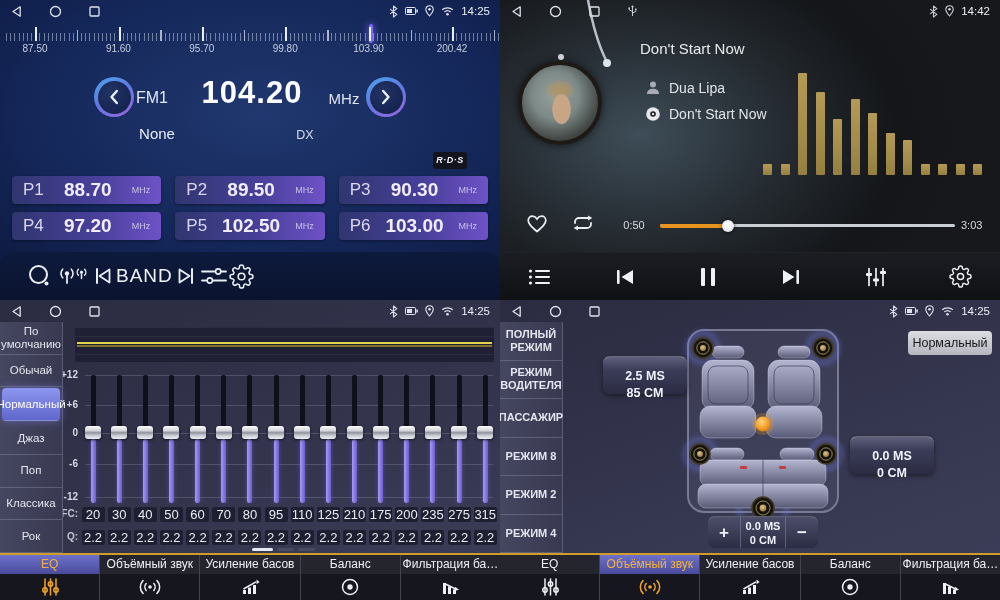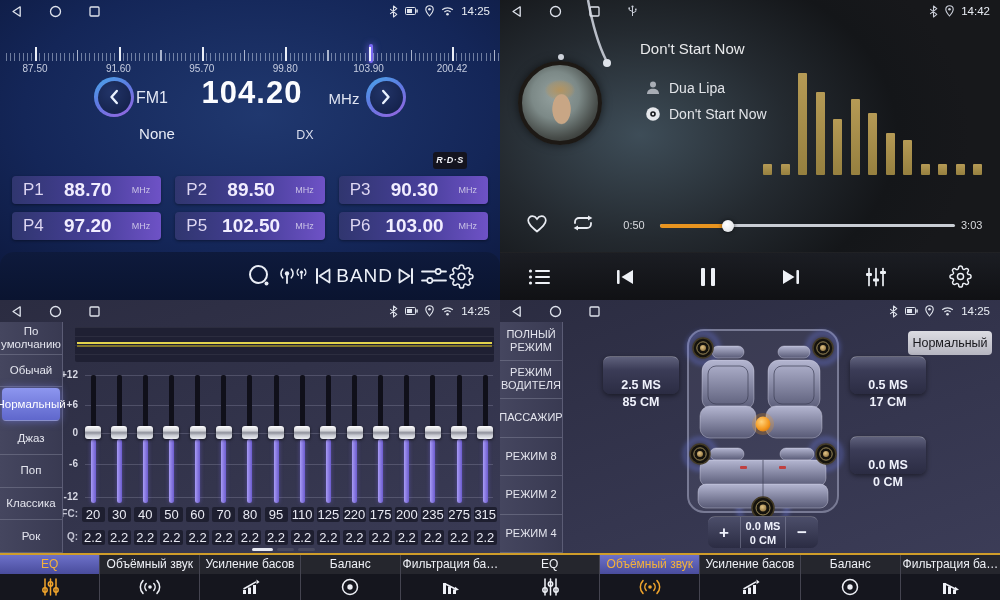--- a/index.html
+++ b/index.html
@@ -9,41 +9,41 @@
 #q-player{left:500px;top:0;background:radial-gradient(ellipse 330px 230px at 28% 45%,#3e4d58 0%,#242a30 45%,#141619 78%,#17181b 100%)}
 #q-eq{left:0;top:300px;background:linear-gradient(160deg,#2b2c41 0%,#34354d 55%,#3c3d58 100%)}
 #q-stage{left:500px;top:300px;background:linear-gradient(160deg,#2b2c41 0%,#35364f 55%,#3d3e59 100%)}
 
 .statusbar{position:absolute;top:0;left:0;right:0;height:22px;display:flex;align-items:center;padding:0 10px;z-index:30}
 .nav-ic{margin-right:26px;display:flex;align-items:center}
 .sb-right{margin-left:auto;display:flex;align-items:center;gap:7px}
 .sb-time{color:#e9edf4;font-size:11.5px}
 svg{display:block}
 
-.ruler{position:absolute;left:0;top:36px;width:395px;height:40px}
+.ruler{position:absolute;left:0;top:16px;width:395px;height:40px}
 .tick{position:absolute;bottom:15px;width:1px;background:rgba(225,234,250,.45)}
 .tick.minor{height:8px}
 .tick.medium{height:11px;width:1.5px;background:rgba(233,240,252,.7)}
 .tick.major{height:14px;width:2px;background:rgba(246,249,255,.95)}
 .ruler-label{position:absolute;top:27px;transform:translateX(-50%);font-size:10px;color:#c7cee1}
 .ruler-pointer{position:absolute;left:369px;bottom:13px;width:4px;height:19px;border-radius:2px;background:#7b6af5;box-shadow:0 0 7px #7b6af5}
 .circ-btn{position:absolute;top:77px;width:40px;height:40px;border-radius:50%;background:linear-gradient(150deg,#49a7e8 0%,#5e7ae2 45%,#9a64e0 100%);display:flex;align-items:center;justify-content:center}
 .circ-btn .inner{width:33px;height:33px;border-radius:50%;background:radial-gradient(circle at 40% 35%,#223468,#15234d 75%);display:flex;align-items:center;justify-content:center}
 .r-band{position:absolute;left:127px;top:89px;width:50px;text-align:center;font-size:16px;color:#e3e8f5}
 .r-freq{position:absolute;left:182px;top:75px;width:140px;text-align:center;font-size:31px;font-weight:bold;color:#fbfcff;letter-spacing:1px}
 .r-unit{position:absolute;left:319px;top:90px;width:50px;text-align:center;font-size:15px;color:#dfe4f2}
 .r-ps{position:absolute;left:117px;top:125px;width:80px;text-align:center;font-size:15px;color:#e8ecf7}
 .r-dx{position:absolute;left:285px;top:128px;width:40px;text-align:center;font-size:12.5px;color:#d8dded}
 .rds{position:absolute;left:433px;top:152px;width:34px;height:17px;background:#14141f;border-radius:3px;color:#f2f3f8;font-size:9px;font-style:italic;font-weight:bold;text-align:center;line-height:17px;letter-spacing:.5px}
 .presets{position:absolute;left:12px;top:176px;width:476px;display:grid;grid-template-columns:1fr 1fr 1fr;gap:8px 14px}
 .preset{height:28px;border-radius:4px;background:linear-gradient(90deg,#30366f 0%,#473f99 55%,#6e52c6 100%);display:flex;align-items:center;padding:0 11px;box-shadow:0 1px 3px rgba(0,0,0,.4)}
 .p-num{font-size:17px;color:#ddd6f2}
 .p-freq{flex:1;text-align:center;font-size:19px;color:#f1edff;font-weight:700}
 .p-unit{font-size:9px;color:#c9c2e6}
-.toolbar{position:absolute;left:0;bottom:0;width:500px;height:48px;background:linear-gradient(180deg,#0e1a3c,#0a1430);border-radius:14px 14px 0 0;display:flex;align-items:center;justify-content:flex-end;padding:0 26px}
+.toolbar{position:absolute;left:0;bottom:0;width:500px;height:48px;background:linear-gradient(180deg,#0e1a3c,#0a1430);border-radius:14px 14px 0 0;display:flex;align-items:center;justify-content:flex-start;padding:0 26px}
 .band-text{font-size:19px;color:#eef2fa;letter-spacing:1px}
 
 .pl-title{position:absolute;left:140px;top:40px;font-size:15px;color:#e9eaec}
 .album{position:absolute;left:18px;top:61px;width:84px;height:84px;border-radius:50%;border:4px solid #1d1915;background:
  radial-gradient(ellipse 16px 26px at 52% 58%,#c8a685 0%,#c8a685 55%,transparent 60%),
  radial-gradient(ellipse 22px 15px at 50% 33%,#b3935f 0%,rgba(179,147,95,.4) 55%,transparent 70%),
  radial-gradient(circle at 44% 40%,#95a2a0 0%,#7c8987 38%,#474c49 68%,#191715 100%);
  box-shadow:0 0 10px rgba(0,0,0,.6)}
 .meta-row{position:absolute;left:145px;display:flex;align-items:center;gap:8px}
 .meta-text{font-size:14px;color:#e2e4e8}
@@ -51,21 +51,21 @@
 .vbar{position:absolute;bottom:0;width:9px;border-radius:1px}
 .prog-time{position:absolute;top:219px;font-size:11px;color:#d8dade}
 .prog-track{position:absolute;left:160px;top:224px;width:295px;height:3px;background:#c9cdd4;border-radius:2px}
 .prog-fill{position:absolute;left:0;top:-0.5px;height:4px;border-radius:2px}
 .prog-thumb{position:absolute;top:-4.5px;width:12px;height:12px;margin-left:-6px;border-radius:50%;background:radial-gradient(circle at 40% 35%,#ffffff,#d8dbe0);box-shadow:0 0 4px rgba(0,0,0,.6)}
 .toolbar2{position:absolute;left:0;bottom:0;width:500px;height:48px;background:linear-gradient(180deg,#1b1d23,#101114);border-top:1px solid rgba(255,255,255,.07);display:flex;align-items:center;justify-content:space-between;padding:0 28px}
 
 .side{position:absolute;left:0;top:22px;width:63px;bottom:47px;background:linear-gradient(90deg,#45465f,#393a52);border-right:1px solid #5b5c75;display:flex;flex-direction:column;z-index:5}
 .side-item{flex:1;display:flex;align-items:center;justify-content:center;text-align:center;font-size:11.5px;line-height:13px;color:#e4e5ee;border-bottom:1px solid rgba(136,138,158,.45);padding:2px 3px}
 .side-item.sel{background:linear-gradient(180deg,#8d96ef 0%,#5f67cc 100%);border-radius:4px;margin:1px 2px;color:#fff;box-shadow:0 0 8px rgba(120,128,240,.6)}
-#q-stage .side-item{font-weight:normal;font-size:11px}
+#q-stage .side-item{font-weight:bold;font-size:11px}
 .tabbar{position:absolute;bottom:0;left:0;width:500px;height:47px;display:flex;border-top:2px solid #cf9d2a;background:#15161e}
 .tab{flex:1;display:flex;flex-direction:column;min-width:0}
 .tab+.tab{border-left:1px solid rgba(190,192,212,.28)}
 .tab-label{height:19px;line-height:19px;text-align:center;font-size:12px;color:#eef0f6;background:rgba(255,255,255,.07);white-space:nowrap;overflow:hidden}
 .tab.active .tab-label{background:linear-gradient(180deg,#6d71c9,#494c9c);color:#f5b23a}
 .tab-icon{flex:1;display:flex;align-items:center;justify-content:center;color:#eef0f6}
 .tab.active .tab-icon{color:#f0a42c}
 
 .graph{position:absolute;left:75px;top:27px;width:419px;height:35px;background:#1f2033;border-radius:2px;
  background-image:linear-gradient(rgba(255,255,255,.06) 1px,transparent 1px);background-size:100% 9px}
@@ -74,21 +74,21 @@
 .scale-label{position:absolute;left:44px;width:34px;text-align:right;font-size:10px;color:#d7d8e3;font-weight:bold}
 .sl-top{position:absolute;top:75px;height:52px;width:5px;background:#10101a;border-radius:2px}
 .sl-bot{position:absolute;top:139px;height:64px;width:5px;border-radius:2.5px;background:linear-gradient(90deg,#a89bf5,#6c5cce);box-shadow:0 0 4px rgba(122,104,230,.45)}
 .sl-handle{position:absolute;top:126px;width:16px;height:13px;border-radius:3px;background:linear-gradient(180deg,#fdfdfe 0%,#d5d6db 35%,#90929d 52%,#c8cad2 72%,#edeff3 100%);box-shadow:0 1px 3px rgba(0,0,0,.65)}
 .cell{position:absolute;width:23px;height:15px;background:#1e1f30;border-radius:2px;color:#e9eaf3;font-size:13px;line-height:15px;text-align:center}
 .fc-cell{top:207px}.q-cell{top:230px}
 .row-lab{position:absolute;width:22px;text-align:right;font-size:10px;color:#c3c4d3;font-weight:bold}
 .scroll-seg{position:absolute;top:248px;height:2.5px;border-radius:2px}
 
 .chip{position:absolute;left:408px;top:31px;width:84px;height:24px;background:linear-gradient(180deg,#dcdce2,#b6b6c1);border-radius:4px;color:#17171c;font-size:12.5px;text-align:center;line-height:24px}
-.vbox{position:absolute;width:76px;height:38px;border-radius:7px;background:linear-gradient(180deg,#5f617c 0%,#3b3c57 35%,#2b2c43 100%);border-top:1px solid rgba(255,255,255,.3);box-shadow:0 2px 5px rgba(0,0,0,.45);color:#eff1fb;font-size:12.5px;font-weight:bold;text-align:center;padding-top:20px;line-height:17px}
+.vbox{position:absolute;width:84px;height:38px;border-radius:7px;background:linear-gradient(180deg,#5f617c 0%,#3b3c57 35%,#2b2c43 100%);border-top:1px solid rgba(255,255,255,.3);box-shadow:0 2px 5px rgba(0,0,0,.45);color:#eff1fb;font-size:12.5px;font-weight:bold;text-align:center;padding-top:11px;line-height:17px}
 .ctr{position:absolute;left:208px;top:216px;width:110px;height:32px;border-radius:7px;background:linear-gradient(180deg,#4c4e6a,#2b2c43);border-top:1px solid rgba(255,255,255,.25);display:flex;color:#eff1fb}
 .ctr .pm{width:32px;display:flex;align-items:center;justify-content:center;font-size:17px;font-weight:bold}
 .ctr .mid{flex:1;border-left:1px solid rgba(140,142,165,.5);border-right:1px solid rgba(140,142,165,.5);font-size:11px;font-weight:bold;line-height:14px;text-align:center;padding-top:2px}
 </style>
 </head>
 <body>
 
 <div class="q" id="q-radio">
   <div class="statusbar">
     <span class="nav-ic">
@@ -651,21 +651,21 @@
       <div class="cell fc-cell" style="left: 290.7px;">110</div>
       <div class="cell q-cell" style="left: 290.7px;">2.2</div>
       <div class="sl-top" style="left: 325.85px;"></div>
       <div class="sl-bot" style="left: 325.85px;"></div>
       <div class="sl-handle" style="left: 320.35px;"></div>
       <div class="cell fc-cell" style="left: 316.85px;">125</div>
       <div class="cell q-cell" style="left: 316.85px;">2.2</div>
       <div class="sl-top" style="left: 352px;"></div>
       <div class="sl-bot" style="left: 352px;"></div>
       <div class="sl-handle" style="left: 346.5px;"></div>
-      <div class="cell fc-cell" style="left: 343px;">220</div>
+      <div class="cell fc-cell" style="left: 343px;">210</div>
       <div class="cell q-cell" style="left: 343px;">2.2</div>
       <div class="sl-top" style="left: 378.15px;"></div>
       <div class="sl-bot" style="left: 378.15px;"></div>
       <div class="sl-handle" style="left: 372.65px;"></div>
       <div class="cell fc-cell" style="left: 369.15px;">175</div>
       <div class="cell q-cell" style="left: 369.15px;">2.2</div>
       <div class="sl-top" style="left: 404.3px;"></div>
       <div class="sl-bot" style="left: 404.3px;"></div>
       <div class="sl-handle" style="left: 398.8px;"></div>
       <div class="cell fc-cell" style="left: 395.3px;">200</div>
@@ -893,24 +893,20 @@
         </g>
     </g>
     <circle cx="263" cy="124" r="11" fill="rgba(240,150,30,.25)"></circle>
     <circle cx="263" cy="124" r="7.5" fill="url(#ballG)"></circle>
   </svg>
 
   <div class="vbox" style="left:103px;top:56px">
     <div>2.5 MS</div>
     <div>85 CM</div>
   </div>
-  <div class="vbox" style="left:350px;top:56px">
-    <div>0.5 MS</div>
-    <div>17 CM</div>
-  </div>
   <div class="vbox" style="left:350px;top:136px">
     <div>0.0 MS</div>
     <div>0 CM</div>
   </div>
   <div class="ctr">
     <div class="pm">+</div>
     <div class="mid">
       <div>0.0 MS</div>
       <div>0 CM</div>
     </div>

